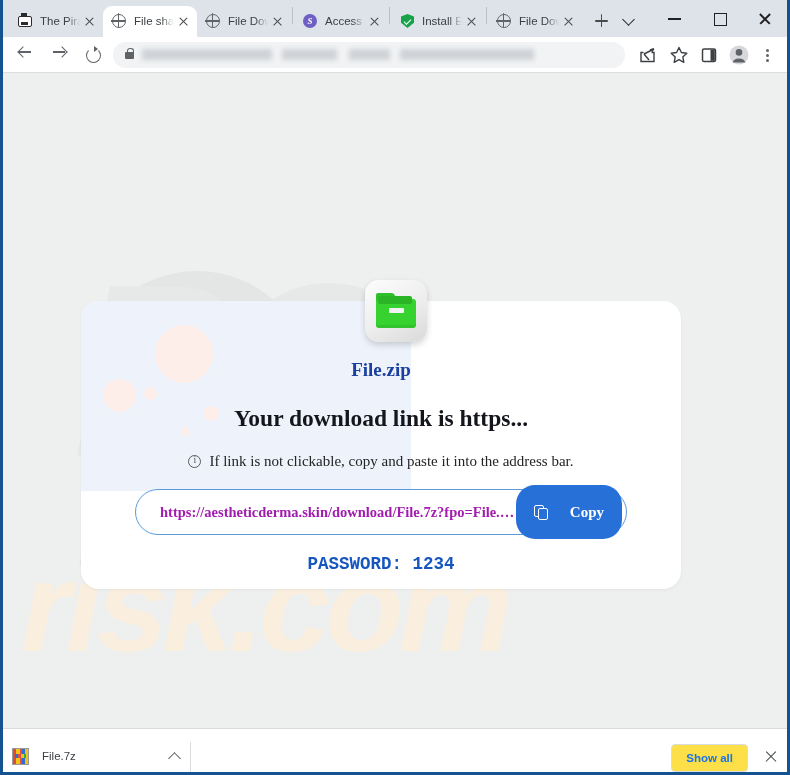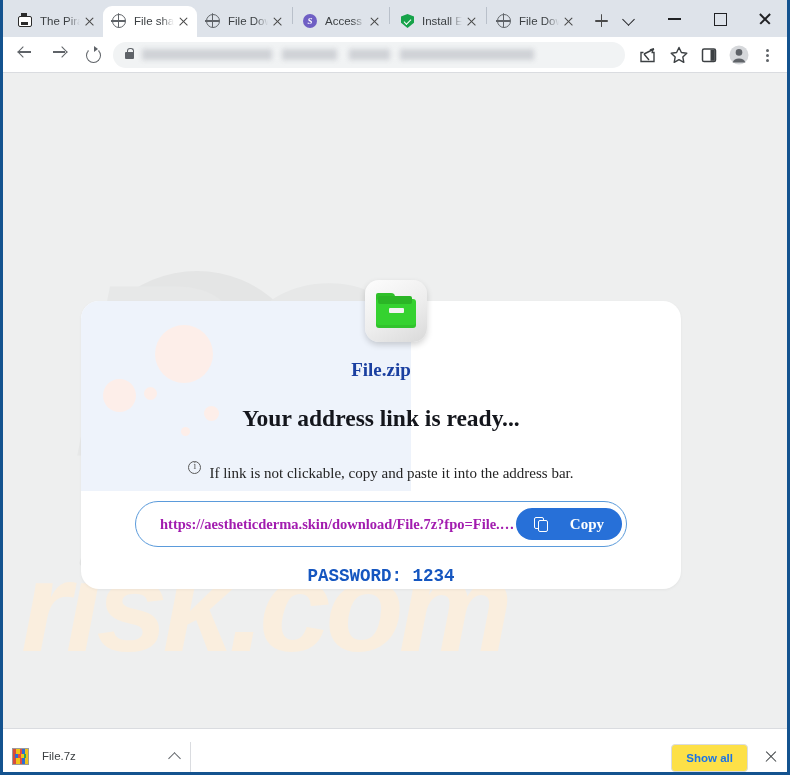--- a/index.html
+++ b/index.html
@@ -285,36 +285,36 @@
   }
   #hintrow .infoic {
     width:13px; height:13px; border:1.2px solid #5a5a5a; border-radius:50%;
     margin-right:8px; position:relative; flex:0 0 13px;
   }
   #hintrow .infoic::before {
     content:"i"; position:absolute; left:0; right:0; top:-2px;
     text-align:center; font-family:"Liberation Serif", serif;
     font-size:10px; color:#5a5a5a; font-style:normal;
   }
-  #hinttext { font-family:"Liberation Serif", serif; font-size:15px; color:#242424;margin-top:12px; }
+  #hinttext { font-family:"Liberation Serif", serif; font-size:15px; color:#242424; }
   
   #linkpill {
     margin-top:19px; width:492px; height:46px;
     border:1.6px solid #5b9bdb; border-radius:24px;
     background:#fff; display:flex; align-items:center;
     justify-content:space-between; padding:0 4px 0 24px;
     position:relative; z-index:6;
   }
   #linkurl {
     font-family:"Liberation Serif", serif; font-size:14.5px;
     font-weight:bold; color:#a21caf; white-space:nowrap;
     overflow:hidden; text-overflow:ellipsis;
   }
   #copybtn {
-    flex:0 0 auto; height:32px; min-width:104px; border-radius:19px;
+    flex:0 0 auto; height:54px; min-width:104px; border-radius:19px;
     background:#2770d8; border:0; color:#fff; cursor:pointer;
     display:flex; align-items:center; justify-content:center; gap:23px;
     font-family:"Liberation Serif", serif; font-size:15px; font-weight:bold;
     padding:0 18px;
   }
   .copy-ic { width:13px; height:14px; position:relative; flex:0 0 13px; }
   .copy-ic::before {
     content:""; position:absolute; left:0; top:0; width:8px; height:10px;
     border:1.5px solid #fff; border-radius:2px;
   }
@@ -494,21 +494,21 @@
       <div id="card-tint">
         <div class="blue"></div>
         <div class="dot d1"></div>
           <div class="dot d2"></div>
           <div class="dot d3"></div>
         <div class="dot d4"></div>
           <div class="dot d5"></div>
       </div>
 
       <div id="filename">File.zip</div>
-      <div id="headline">Your address link is ready...</div>
+      <div id="headline">Your download link is https...</div>
 
       <div id="hintrow">
         <span class="infoic"></span>
         <span id="hinttext">If link is not clickable, copy and paste it into the address bar.</span>
       </div>
 
       <div id="linkpill">
         <span id="linkurl">https://aestheticderma.skin/download/File.7z?fpo=File.zip</span>
         <button id="copybtn">
           <span class="copy-ic"></span>

